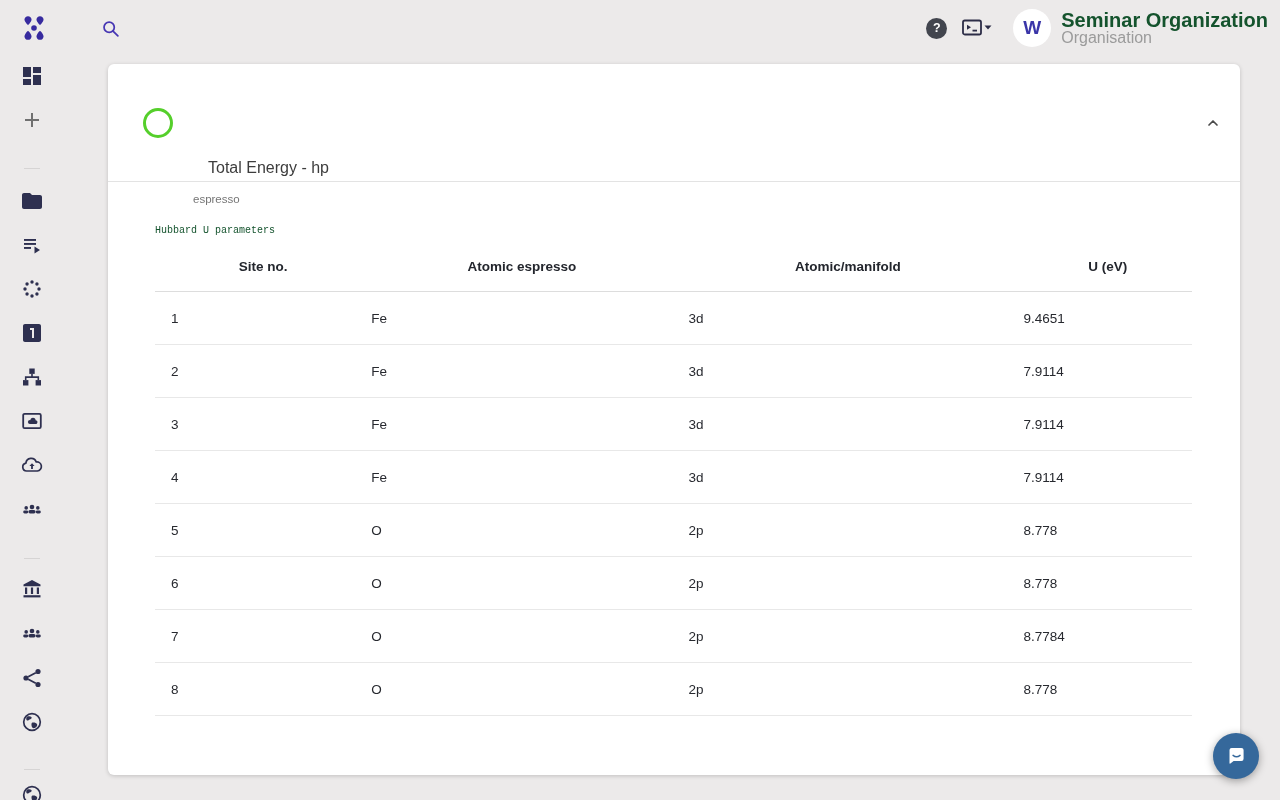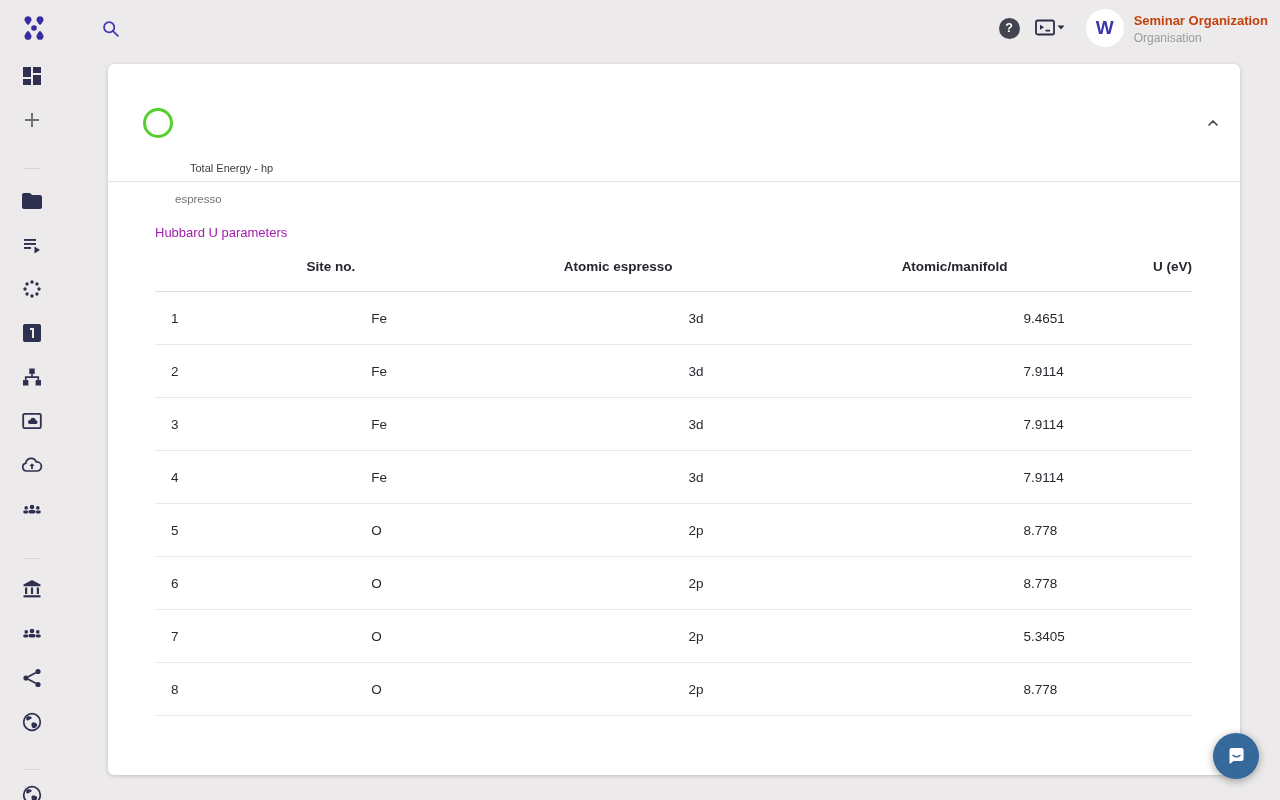--- a/index.html
+++ b/index.html
@@ -13,40 +13,40 @@
   .topbar{position:absolute;top:0;left:0;width:1280px;height:56px;background:#eceaea;z-index:5;}
   .logo{position:absolute;left:18px;top:12px;width:32px;height:32px;cursor:pointer;}
   .search-btn{position:absolute;left:100px;top:18px;width:22px;height:22px;cursor:pointer;}
   .topbar-right{position:absolute;right:12px;top:0;height:56px;display:flex;align-items:center;gap:14px;}
   .help-btn{width:21px;height:21px;border-radius:50%;background:#42454e;color:#fff;
     display:flex;align-items:center;justify-content:center;font-size:12.5px;font-weight:700;cursor:pointer;}
   .terminal-btn{width:32px;height:24px;cursor:pointer;display:flex;align-items:center;}
   .account{display:flex;align-items:center;gap:10px;cursor:pointer;margin-left:6px;}
   .avatar{width:38px;height:38px;border-radius:50%;background:#ffffff;display:flex;align-items:center;justify-content:center;
     color:#3a35a8;font-weight:700;font-size:19px;}
-  .org-name{font-size:13px;font-weight:600;color:#c2410c;line-height:19px;}
-  .org-sub{font-size:12px;color:#9b9b9b;line-height:16px;}
+  .org-name{font-size:20px;font-weight:600;color:#14532d;line-height:19px;}
+  .org-sub{font-size:16px;color:#9b9b9b;line-height:16px;}
   
   .sidebar{position:absolute;left:0;top:56px;width:64px;height:744px;}
   .side-item{position:absolute;left:20px;width:24px;height:24px;cursor:pointer;}
   .side-item svg{display:block;}
   .side-divider{position:absolute;left:24px;width:16px;height:1px;background:#d6d4d4;}
   
   .card{position:absolute;left:108px;top:64px;width:1132px;height:711px;background:#ffffff;
     border-radius:6px;box-shadow:0 1px 4px rgba(0,0,0,0.18);}
   .card-header{position:relative;height:117px;}
   .status-ring{position:absolute;left:35px;top:44px;width:30px;height:30px;border-radius:50%;
     border:3.5px solid #55cf2b;box-sizing:border-box;}
-  .card-title{position:absolute;left:82px;top:104px;font-size:11px;color:#3d3d3d;transform:translateY(-50%);}
-  .card-sub{position:absolute;left:67px;top:135px;font-size:11.5px;color:#757575;transform:translateY(-50%);}
+  .card-title{position:absolute;left:100px;top:104px;font-size:16px;color:#3d3d3d;transform:translateY(-50%);}
+  .card-sub{position:absolute;left:85px;top:135px;font-size:11.5px;color:#757575;transform:translateY(-50%);}
   .collapse-btn{position:absolute;right:15px;top:47px;width:24px;height:24px;background:none;border:none;padding:0;cursor:pointer;}
   .header-divider{position:absolute;left:0;top:117px;width:100%;height:1px;background:#e3e3e3;}
-  .section-label{position:absolute;left:47px;top:161px;font-size:13px;color:#a21caf;}
+  .section-label{position:absolute;left:47px;top:161px;font-size:10px;color:#14532d;font-family:Liberation Mono, monospace;}
   .hubbard-table{position:absolute;left:47px;top:177px;width:1037px;border-collapse:collapse;table-layout:fixed;}
-  .hubbard-table th{height:50px;text-align:right;padding:0 0 0 16px;font-size:13.5px;font-weight:600;color:#23262d;
+  .hubbard-table th{height:50px;text-align:center;padding:0 0 0 16px;font-size:13.5px;font-weight:600;color:#23262d;
     border-bottom:1px solid #dddddd;}
   .hubbard-table td{height:52px;padding:0 0 0 16px;font-size:13.5px;color:#27292f;border-bottom:1px solid #e8e8e8;}
   .col-site{width:19.3%;} .col-species{width:30.6%;} .col-orbital{width:32.3%;} .col-u{width:17.8%;}
   
   .chat-btn{position:absolute;right:21px;bottom:21px;width:46px;height:46px;border-radius:50%;border:none;
     background:#35689b;box-shadow:0 2px 8px rgba(0,0,0,0.35);cursor:pointer;display:flex;align-items:center;justify-content:center;padding:0;}
 </style>
 </head>
 <body>
 
@@ -294,21 +294,21 @@
         <tr>
           <td>6</td>
           <td>O</td>
           <td>2p</td>
           <td>8.778</td>
         </tr>
         <tr>
           <td>7</td>
           <td>O</td>
           <td>2p</td>
-          <td>5.3405</td>
+          <td>8.7784</td>
         </tr>
         <tr>
           <td>8</td>
           <td>O</td>
           <td>2p</td>
           <td>8.778</td>
         </tr>
       </tbody>
   </table>
 </main>

